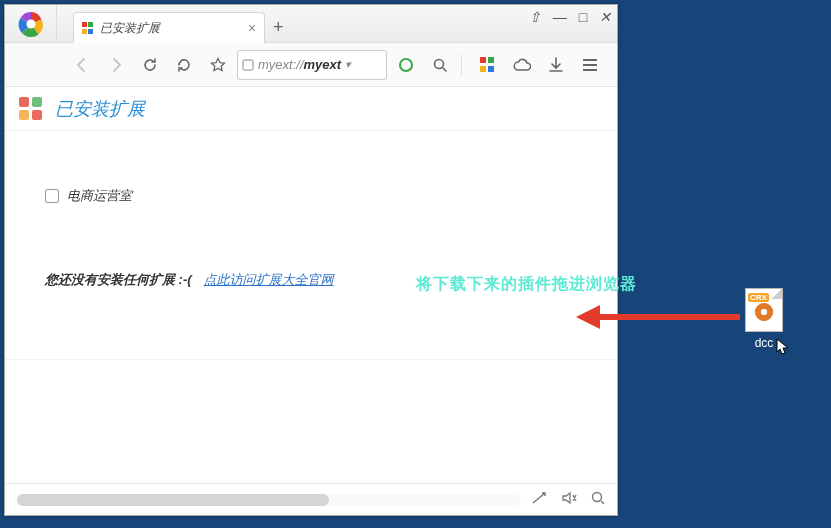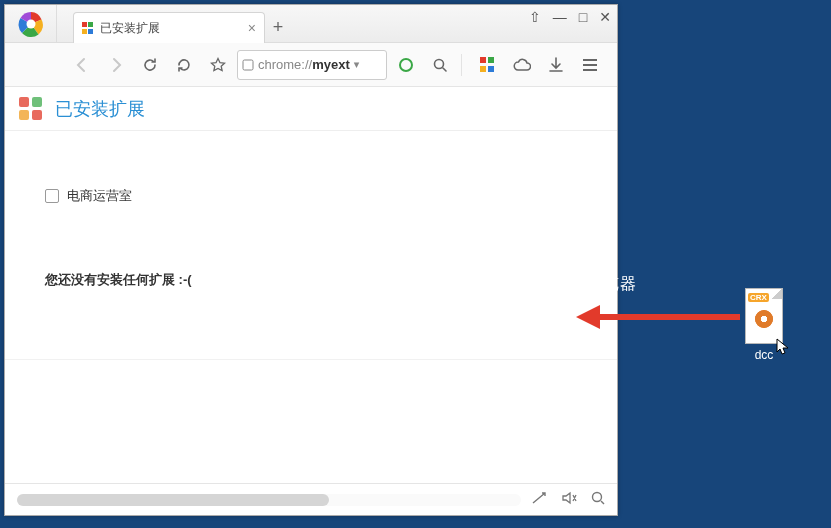--- a/index.html
+++ b/index.html
@@ -10,20 +10,21 @@
     position: relative;
     overflow: hidden;
   }
   .browser {
     position: absolute; left: 4px; top: 4px;
     width: 614px; height: 512px;
     background: #fff;
     border: 1px solid #aaa;
     display: flex; flex-direction: column;
     box-shadow: 0 0 4px rgba(0,0,0,.3);
+    font-style: italic;
   }
   
   .titlebar {
     height: 38px;
     background: linear-gradient(#f7f7f7,#ececec);
     border-bottom: 1px solid #ddd;
     display: flex; align-items: stretch;
     position: relative;
   }
   .logo-box {
@@ -99,35 +100,35 @@
   }
   .scrollthumb{
     position:absolute; left:0; top:0; height:12px; width:62%;
     background:#d5d5d5; border-radius:6px;
   }
   .bottom-icons{ display:flex; gap:14px; color:#777; font-size:14px;}
 
   
   .annot-text{
     position:absolute; left:416px; top:274px;
-    font-size:16px; color:#ffffff; font-weight:400;
+    font-size:16px; color:#5eead4; font-weight:700;
     letter-spacing:1px;
     text-align:center;
   }
   .arrow{
     position:absolute; left:576px; top:302px;
     width:166px; height:30px; pointer-events:none;
   }
   
   .fileicon{
     position:absolute; left:740px; top:288px;
     width:48px; text-align:center; color:#fff; font-size:12px;
   }
   .crx{
-    width:38px; height:56px; margin:0 auto 4px;
+    width:38px; height:44px; margin:0 auto 4px;
     background:#fff; border:1px solid #b8b8b8;
     position:relative;
   }
   .crx .fold{
     position:absolute; right:0; top:0; width:10px; height:10px;
     background:linear-gradient(135deg,#fff 50%,#ccc 50%);
   }
   .crx .badge{
     position:absolute; left:2px; top:4px;
     background:#f6a52b; color:#fff; font-size:8px; font-weight:bold;
@@ -220,21 +221,21 @@
     </div>
     <div class="tbtn">
       <svg width="16" height="16" viewBox="0 0 16 16">
           <path d="M8 1.5l2 4.2 4.5.5-3.3 3 .9 4.4L8 11.4 3.9 13.6l.9-4.4L1.5 6.2 6 5.7z" fill="none" stroke="currentColor" stroke-width="1.3"></path>
         </svg>
     </div>
     <div class="addr">
       <svg width="12" height="12" viewBox="0 0 12 12">
           <rect x="1" y="1" width="10" height="10" rx="1.5" fill="none" stroke="#888"></rect>
         </svg>
-      <span><span style="color:#888">chrome://</span><b>myext</b></span>
+      <span><span style="color:#888">myext://</span><b>myext</b></span>
       <span class="drop">▾</span>
     </div>
     <div class="tbtn">
       <svg width="16" height="16" viewBox="0 0 16 16">
           <circle cx="8" cy="8" r="6" fill="none" stroke="#3aa746" stroke-width="2"></circle>
         </svg>
     </div>
     <div class="tbtn">
       <svg width="16" height="16" viewBox="0 0 16 16">
           <circle cx="7" cy="7" r="4.5" fill="none" stroke="currentColor" stroke-width="1.6"></circle>
@@ -279,20 +280,21 @@
     <span class="page-title">已安装扩展</span>
   </div>
 
   <div class="content">
     <div class="devrow">
       <span class="chk"></span>
       <span>电商运营室</span>
     </div>
     <div class="noext-row">
       <b>您还没有安装任何扩展 :-(</b>
+      <a class="linka">点此访问扩展大全官网</a>
     </div>
     <div class="divider"></div>
   </div>
 
   <div class="bottombar">
     <div class="scrolltrack">
       <div class="scrollthumb"></div>
     </div>
     <div class="bottom-icons">
       <span>

